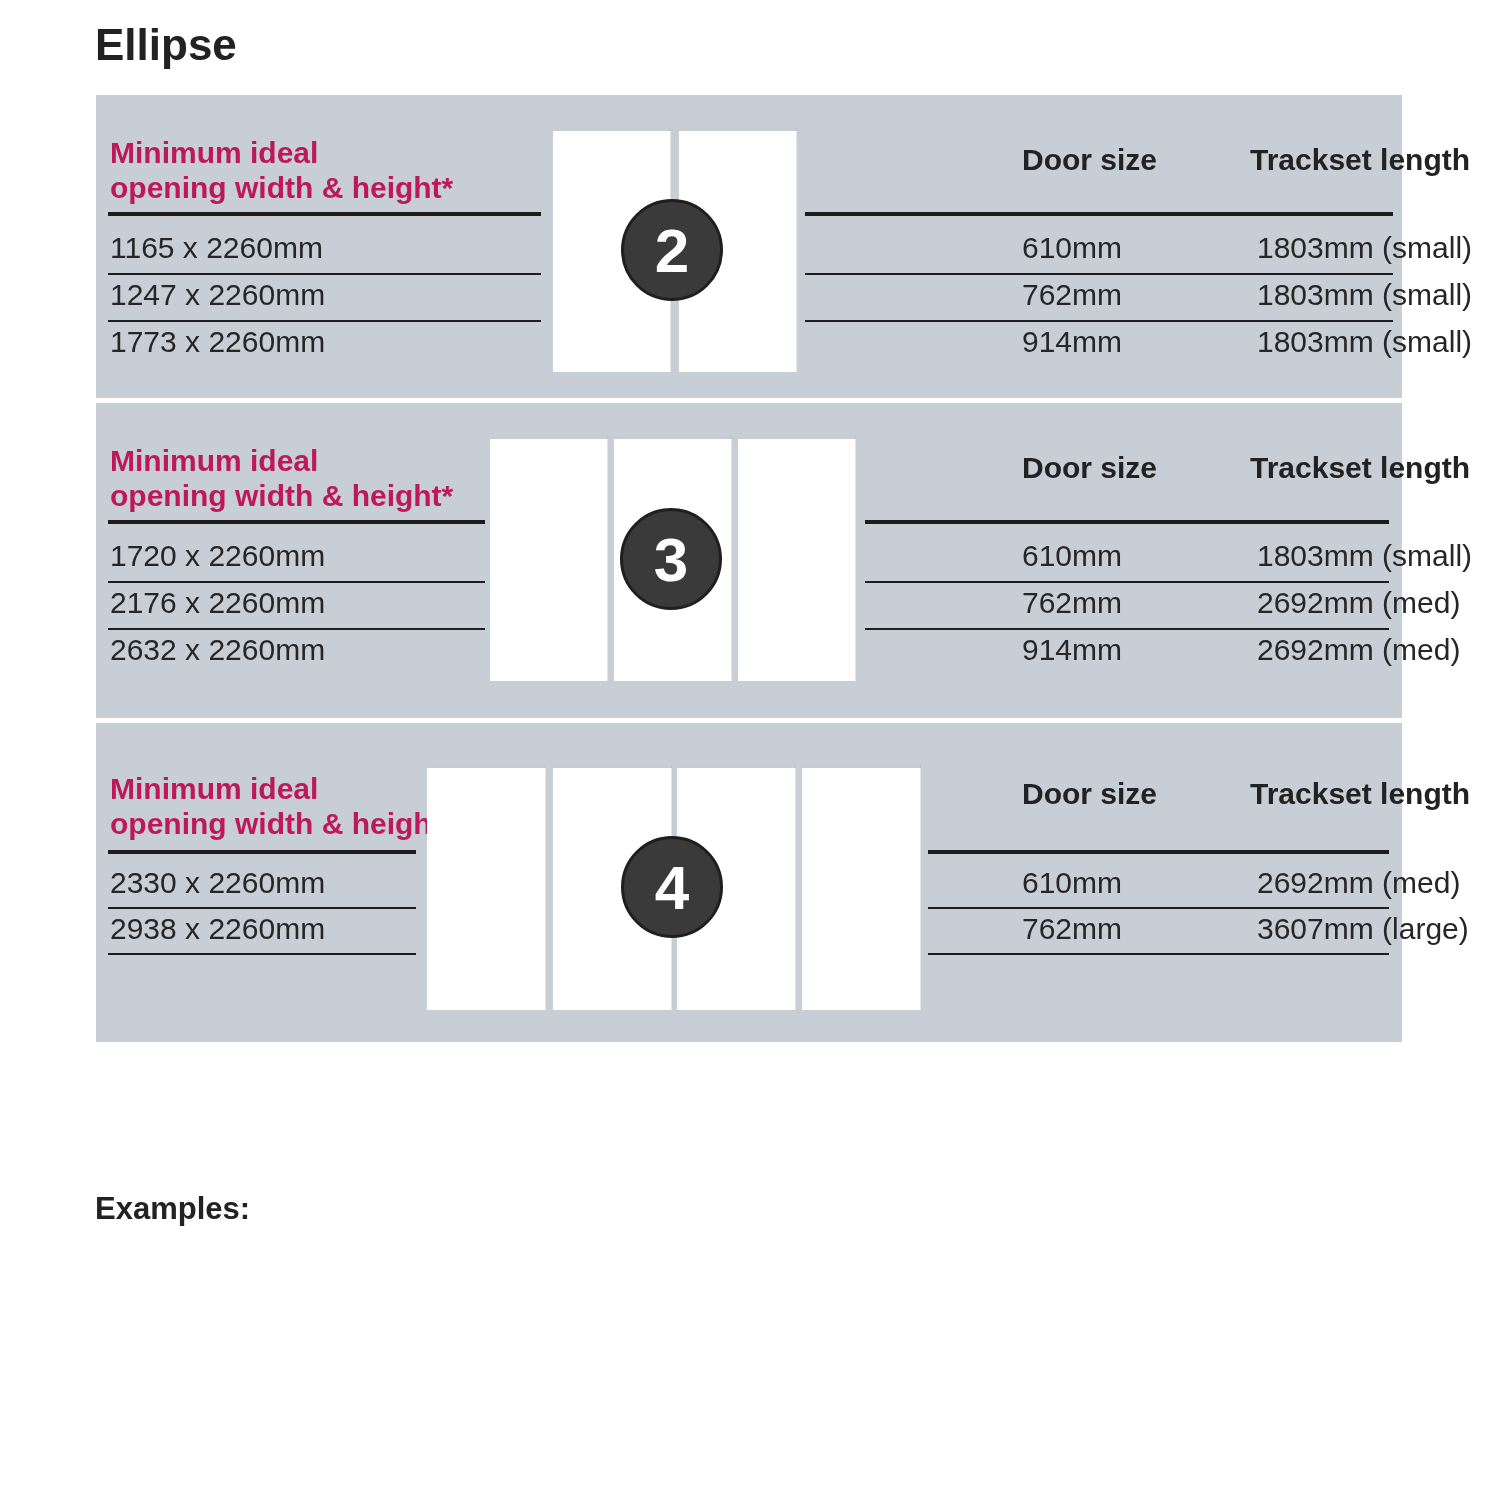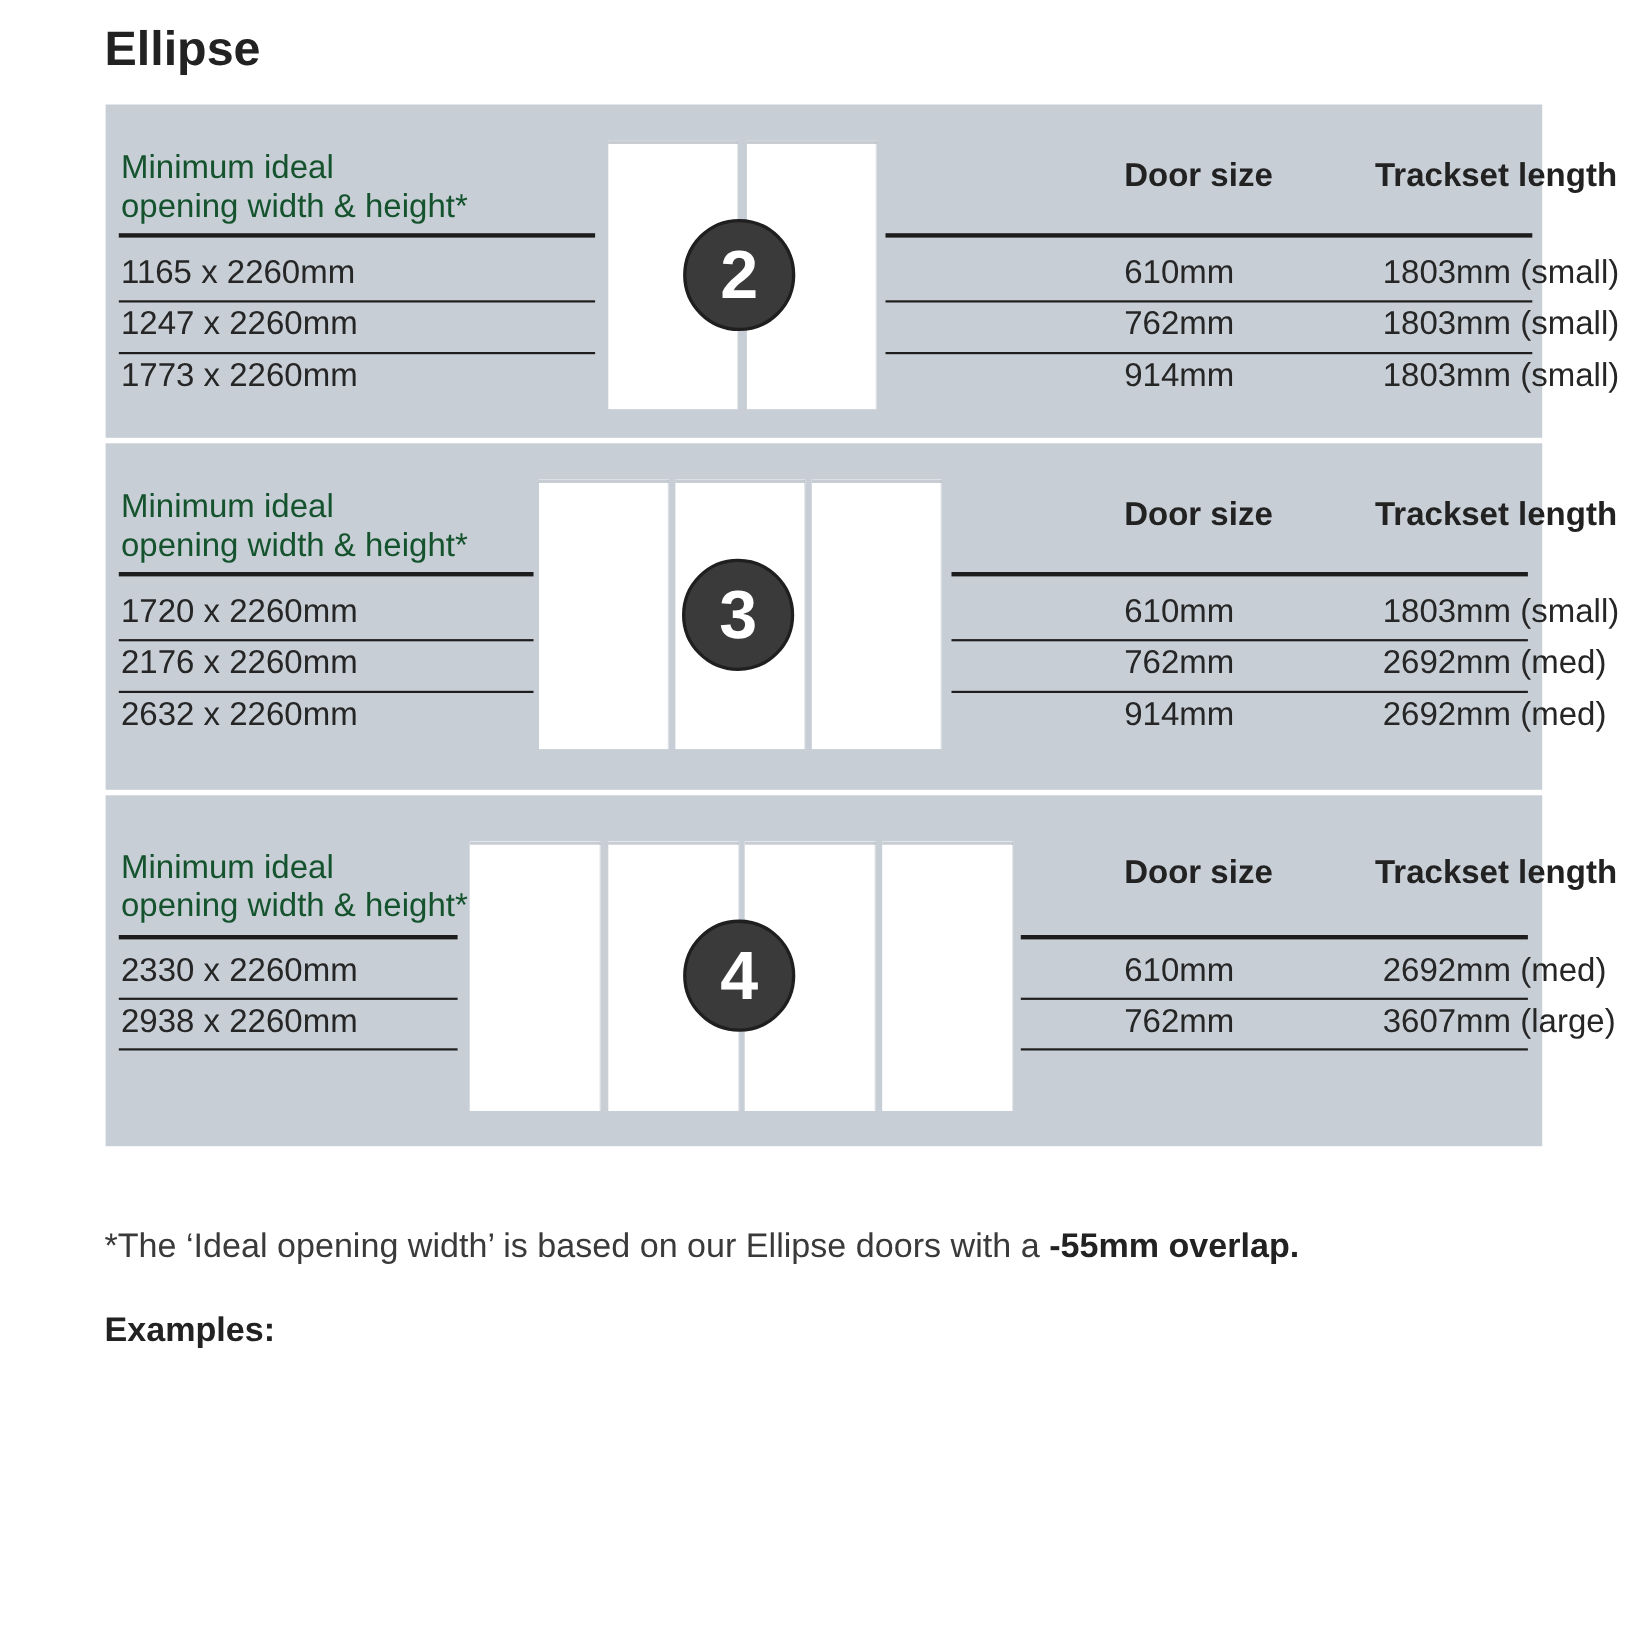--- a/index.html
+++ b/index.html
@@ -8,21 +8,21 @@
 
   .title{position:absolute;left:95px;top:20px;font-size:44px;line-height:50px;
          font-weight:700;color:#222222;margin:0;}
 
   
   .panel{position:absolute;left:96px;width:1306px;background:#c7ced5;}
   .sec1{top:95px;height:303px;}
   .sec2{top:403px;height:315px;}
   .sec3{top:723px;height:319px;}
 
-  .lhead{position:absolute;left:14px;font-size:30px;line-height:35px;font-weight:400;color:#14532d;}
+  .lhead{position:absolute;left:14px;font-size:30px;line-height:35px;font-weight:700;color:#be185d;}
   .sec1 .lhead,.sec2 .lhead{top:40px;}
   .sec3 .lhead{top:48px;}
 
   .rhead{position:absolute;font-size:30px;font-weight:700;color:#222222;white-space:nowrap;}
   .hd-door{left:926px;}
   .hd-track{left:1154px;}
   .sec1 .rhead,.sec2 .rhead{top:48px;}
   .sec3 .rhead{top:54px;}
 
   .rule{position:absolute;height:4px;background:#1d1d1d;}
@@ -166,21 +166,20 @@
     <div class="rule rrule"></div>
 
     <div class="cell c-door r1">610mm</div>
     <div class="cell c-track r1">2692mm (med)</div>
     <div class="sep rsep1"></div>
     <div class="cell c-door r2">762mm</div>
     <div class="cell c-track r2">3607mm (large)</div>
     <div class="sep rsep2"></div>
   </section>
 
-  <p class="note"><span>*The ‘Ideal opening width’ is based on our Ellipse doors with a </span><b>-55mm overlap.</b></p>
 
   <div class="ex-head">Examples:</div>
   <div class="examples">
     
     
     
     
   </div>
 
 </div>

